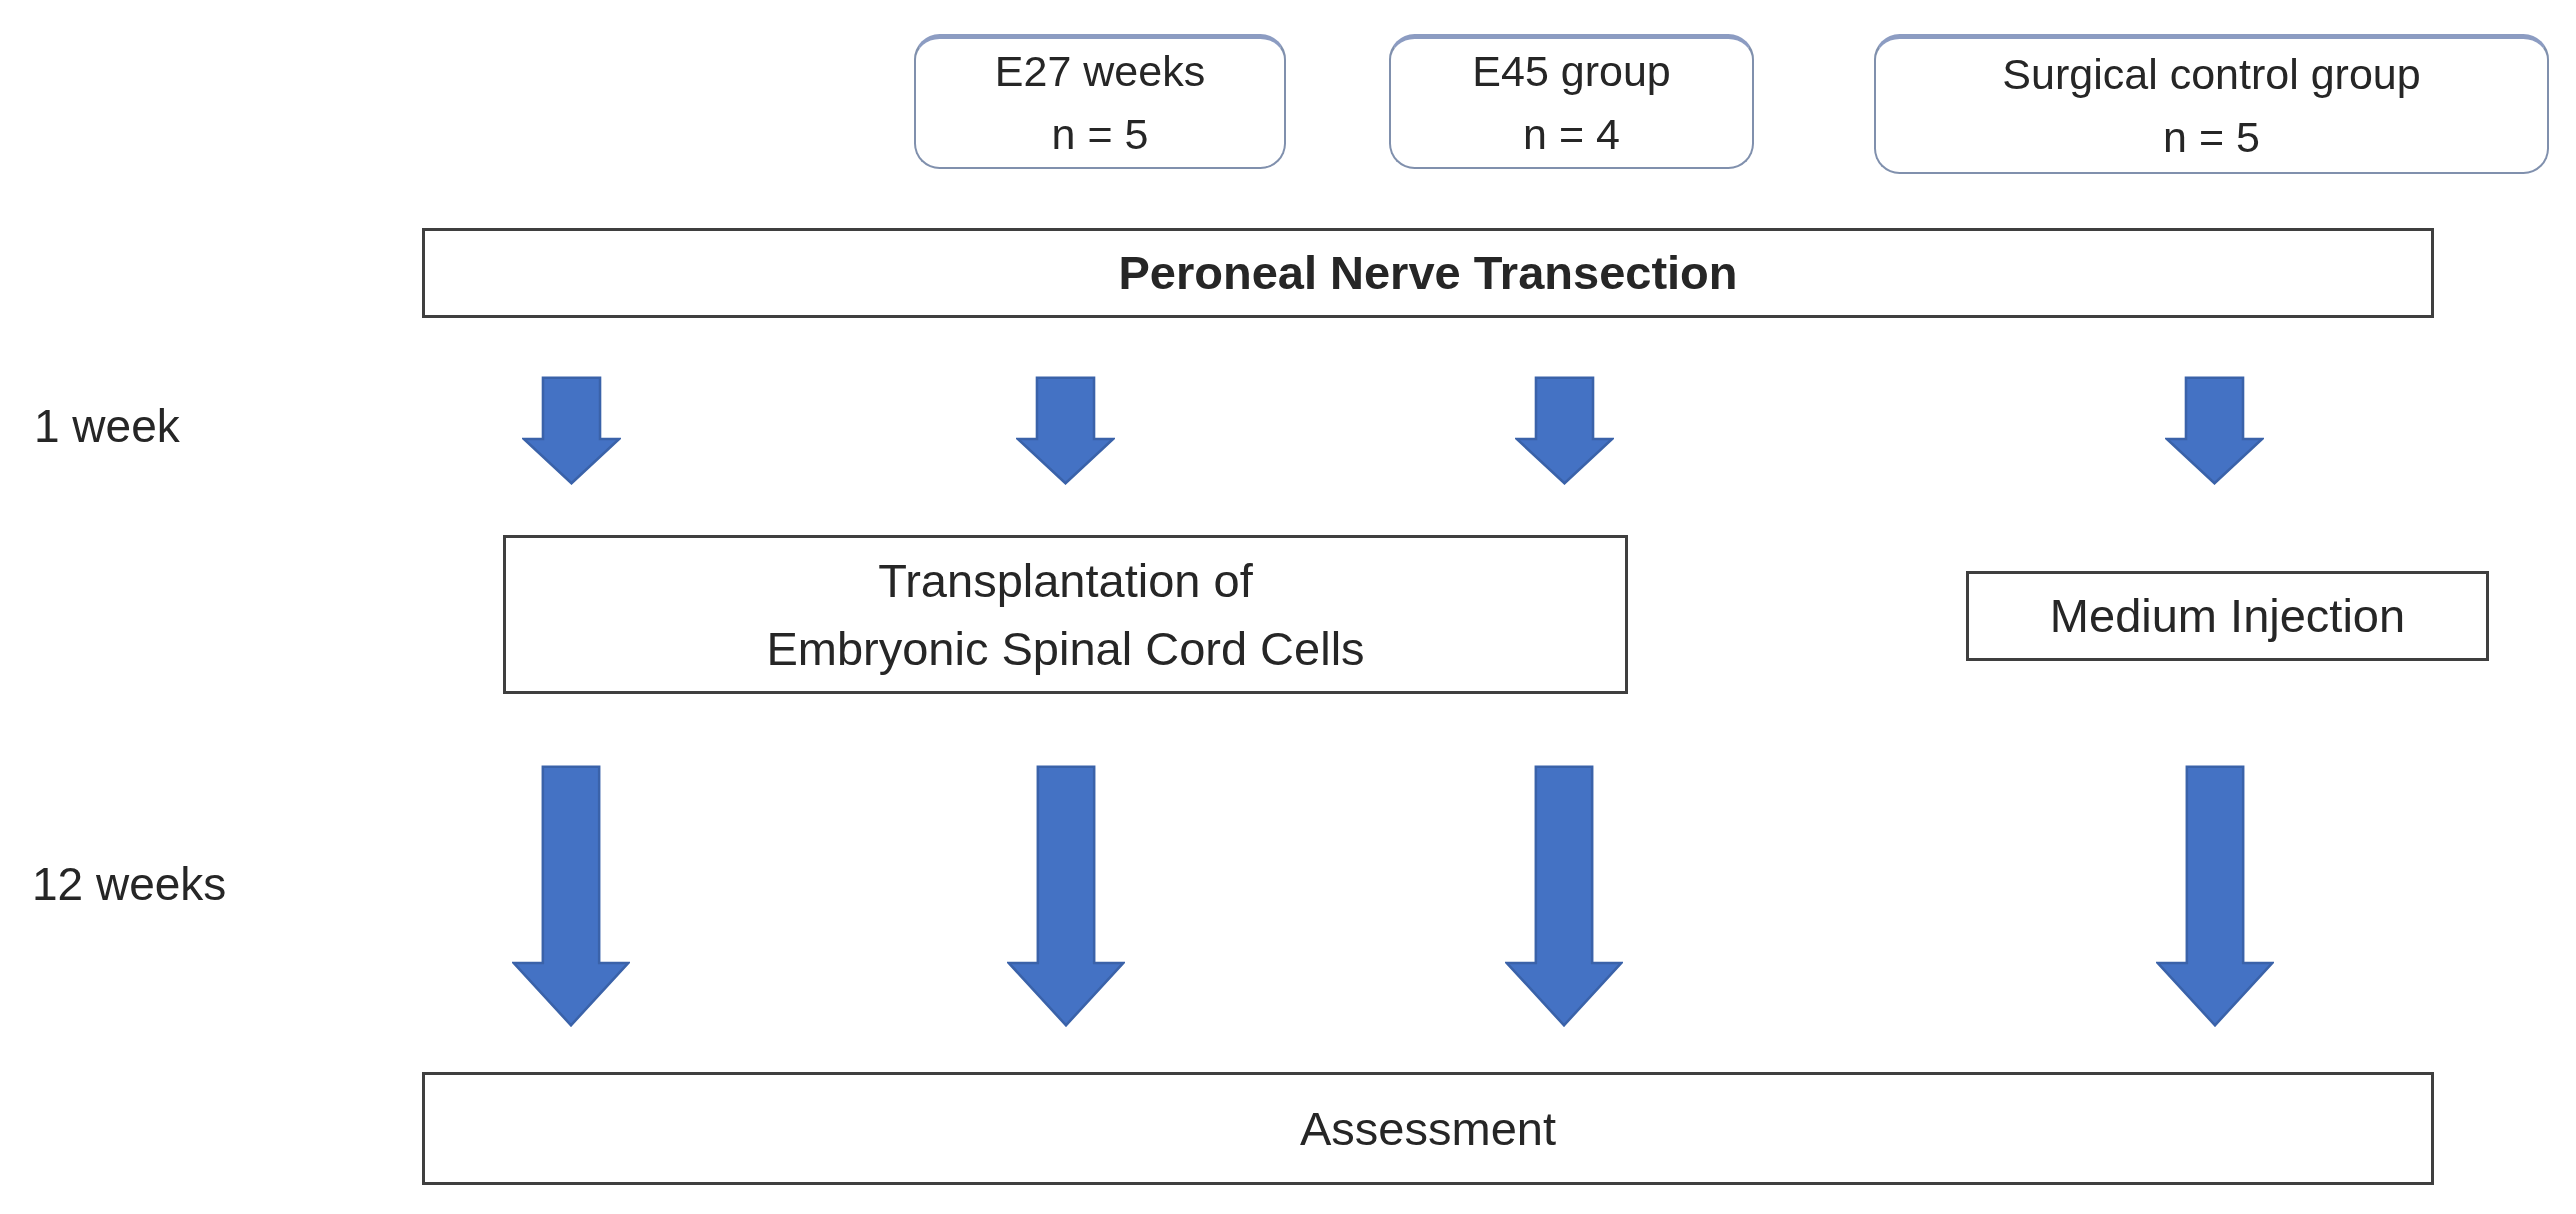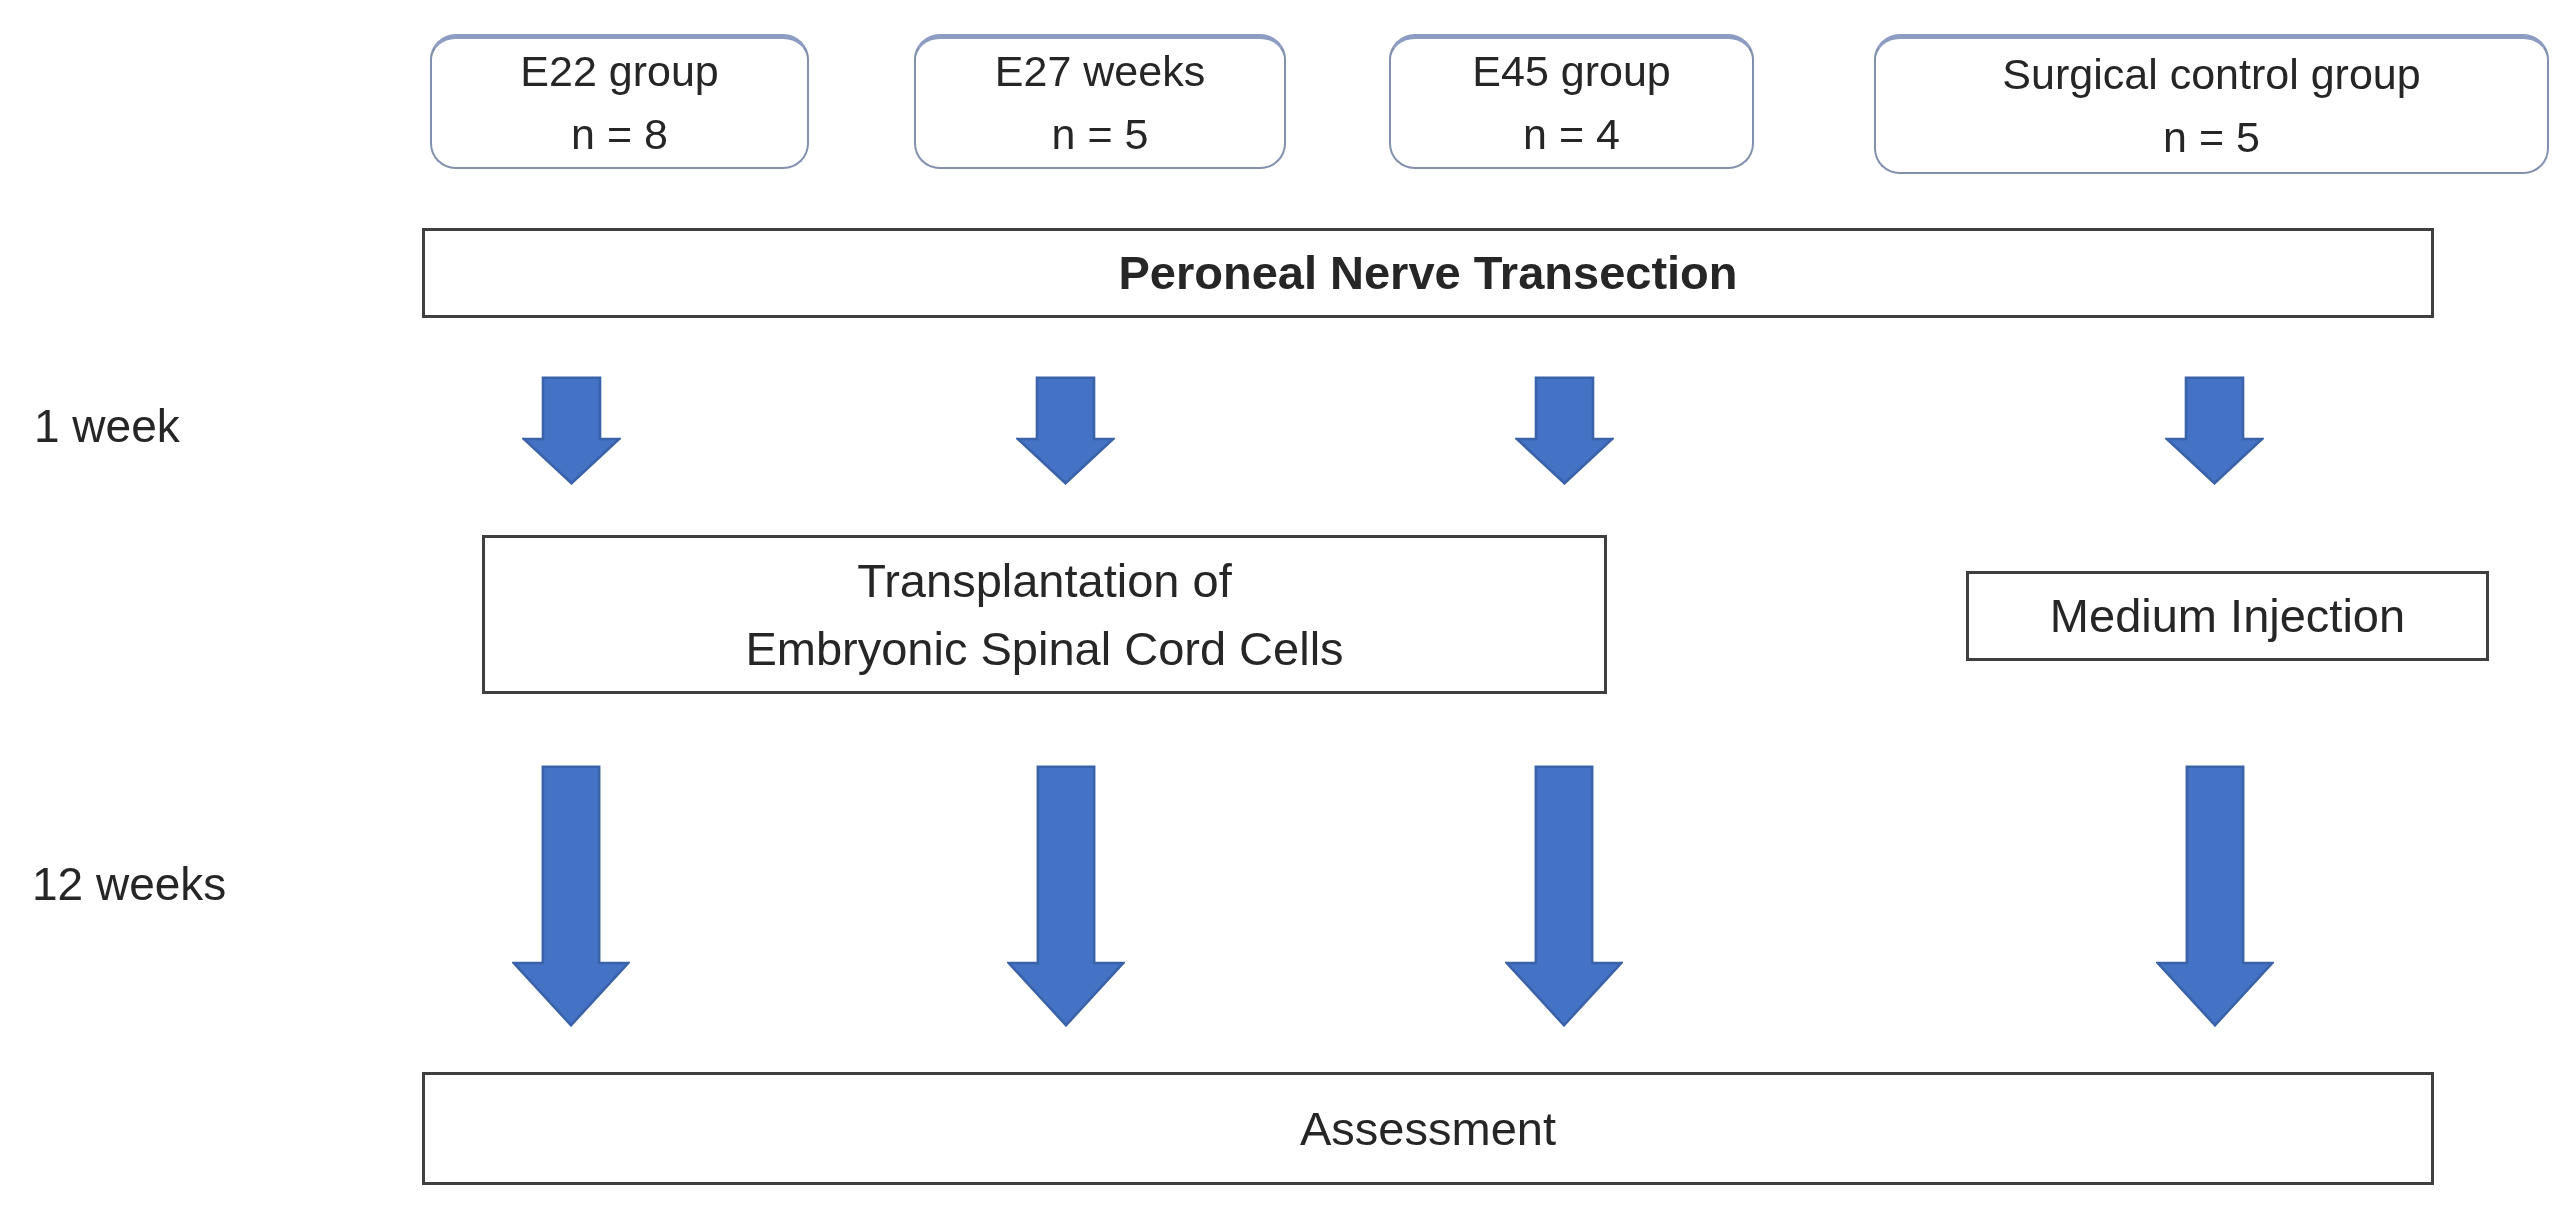--- a/index.html
+++ b/index.html
@@ -50,24 +50,20 @@
     stroke:var(--arrow-stroke);
     stroke-width:3;
     stroke-linejoin:miter;
   }
 </style>
 </head>
 <body>
 
 <div class="canvas">
 
-  <div class="abs group-box" style="left:430px;top:34px;width:379px;height:135px;">
-    <div>E22 group</div>
-    <div>n = 8</div>
-  </div>
 
   <div class="abs group-box" style="left:914px;top:34px;width:372px;height:135px;">
     <div>E27 weeks</div>
     <div>n = 5</div>
   </div>
 
   <div class="abs group-box" style="left:1389px;top:34px;width:365px;height:135px;">
     <div>E45 group</div>
     <div>n = 4</div>
   </div>
@@ -89,21 +85,21 @@
   <svg class="abs arrow" style="left:1016px;top:376px;" width="99" height="109" viewBox="0 0 116 128">
     <polygon points="24.5,2 91.5,2 91.5,74 114,74 58,126 2,74 24.5,74"></polygon>
   </svg>
   <svg class="abs arrow" style="left:1515px;top:376px;" width="99" height="109" viewBox="0 0 116 128">
     <polygon points="24.5,2 91.5,2 91.5,74 114,74 58,126 2,74 24.5,74"></polygon>
   </svg>
   <svg class="abs arrow" style="left:2165px;top:376px;" width="99" height="109" viewBox="0 0 116 128">
     <polygon points="24.5,2 91.5,2 91.5,74 114,74 58,126 2,74 24.5,74"></polygon>
   </svg>
 
-  <div class="abs step-box" style="left:482px;top:535px;width:1125px;height:159px;">
+  <div class="abs step-box" style="left:503px;top:535px;width:1125px;height:159px;">
     <div>Transplantation of</div>
     <div>Embryonic Spinal Cord Cells</div>
   </div>
 
   <div class="abs step-box" style="left:1949px;top:571px;width:523px;height:90px;margin-left:17px;">
     <div>Medium Injection</div>
   </div>
 
   <div class="abs timeline-label" style="left:32px;top:852px;">12 weeks</div>
 

